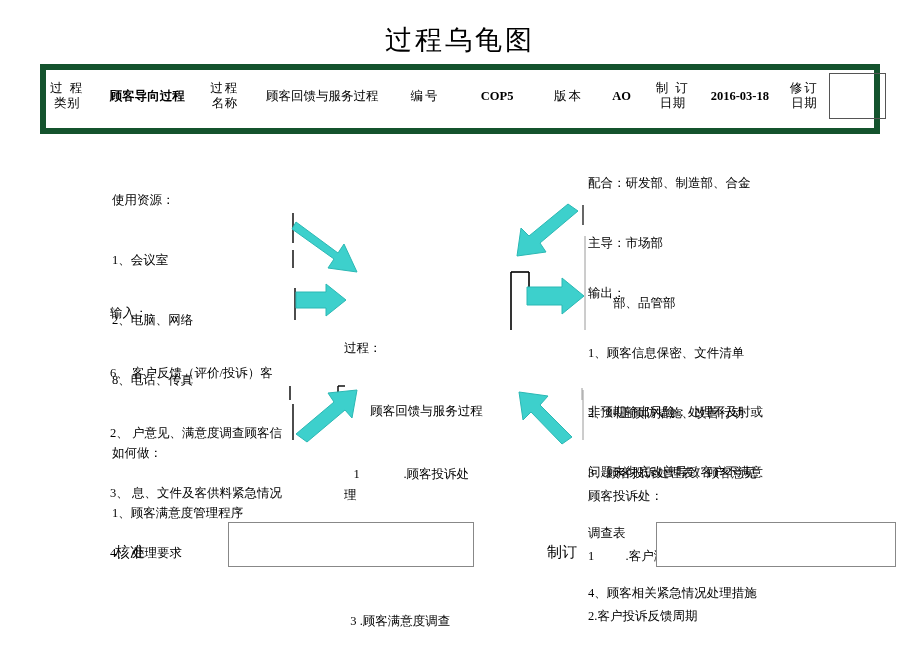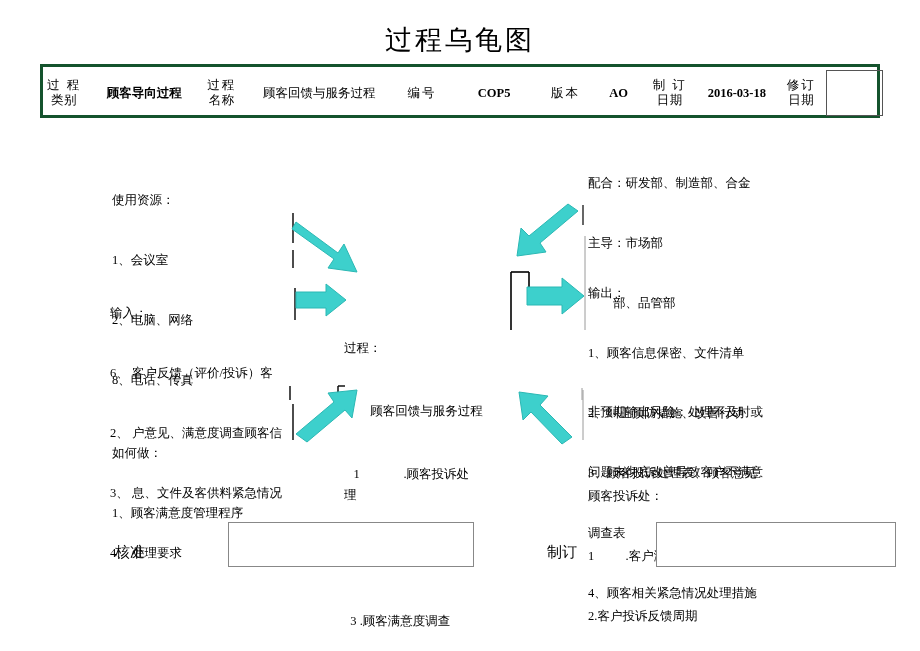--- a/index.html
+++ b/index.html
@@ -31,22 +31,22 @@
     letter-spacing: 3px;
     font-family: "Liberation Serif", "DejaVu Serif", serif;
   }
 
   
   .header-box {
     position: absolute;
     left: 40px;
     top: 64px;
     width: 840px;
-    height: 54px;
-    border: 3px solid #14532d;
+    height: 70px;
+    border: 6px solid #14532d;
     box-sizing: border-box;
   }
   .header-row {
     position: absolute;
     left: 0;
     top: 0;
     width: 840px;
     height: 52px;
     display: flex;
     align-items: center;

